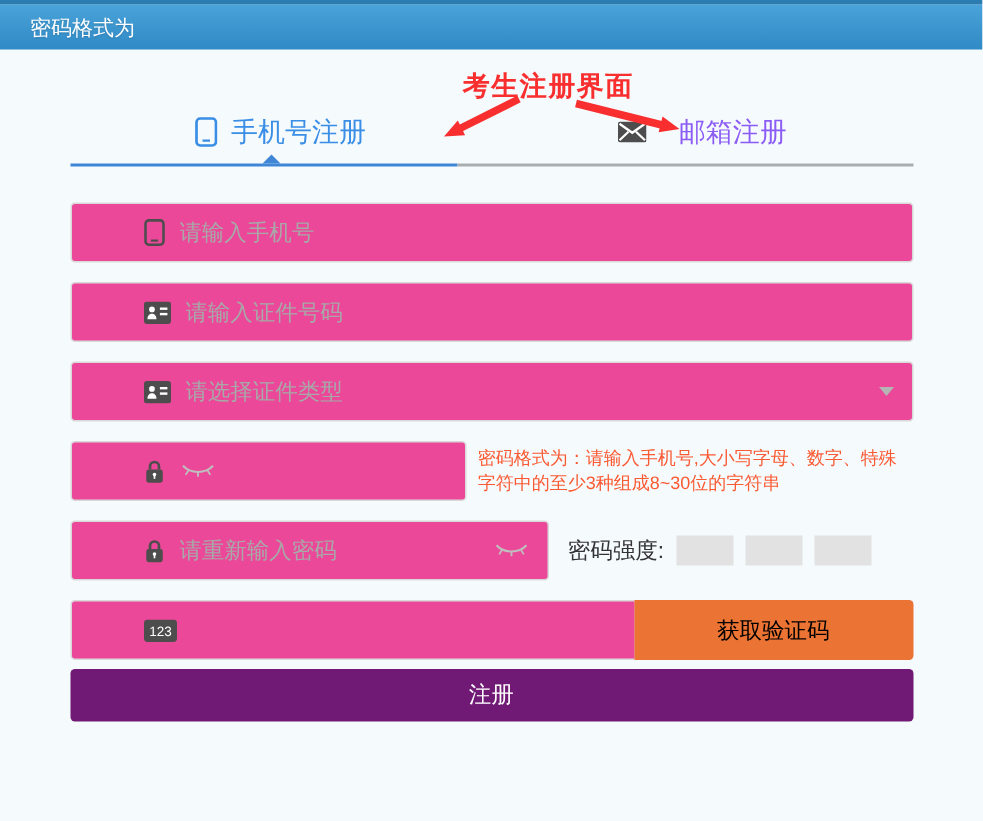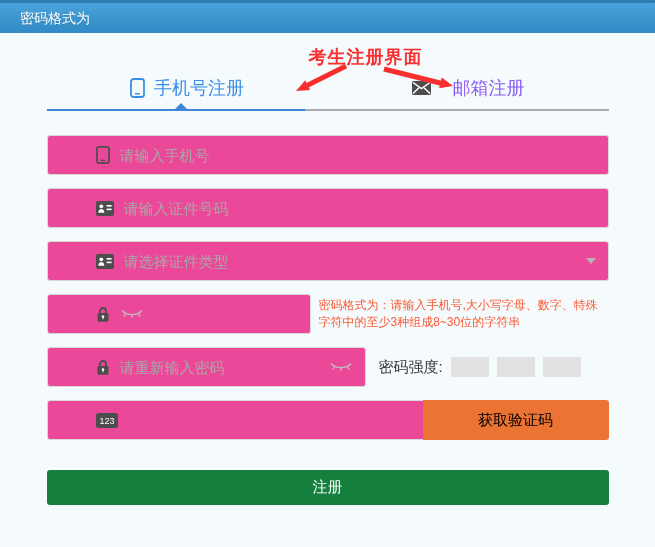--- a/index.html
+++ b/index.html
@@ -66,22 +66,22 @@
   .strength { display:flex; align-items:center; margin-left:13px; gap:8px; }
   .strength .slabel { font-size:15px; color:#333; white-space:nowrap; }
   .sbox { width:38px; height:20px; background:#e2e2e2; }
   
   .get-code-btn {
     flex:none; width:186px; height:40px; margin-left:-1px;
     background:#eb7333; color:#000000; border:none; border-radius:0 3px 3px 0;
     font-size:15px; cursor:pointer; font-family:inherit;
   }
   .register-btn {
-    display:block; width:100%; height:35px; margin-top:30px;
-    background:#15803d; color:#fff; border:none; border-radius:3px;
+    display:block; width:100%; height:35px; margin-top:6px;
+    background:#701a75; color:#fff; border:none; border-radius:3px;
     font-size:15px; cursor:pointer; font-family:inherit;
   }
 </style>
 </head>
 <body>
 
 <div class="titlebar">
   <span>密码格式为</span>
 </div>
 

